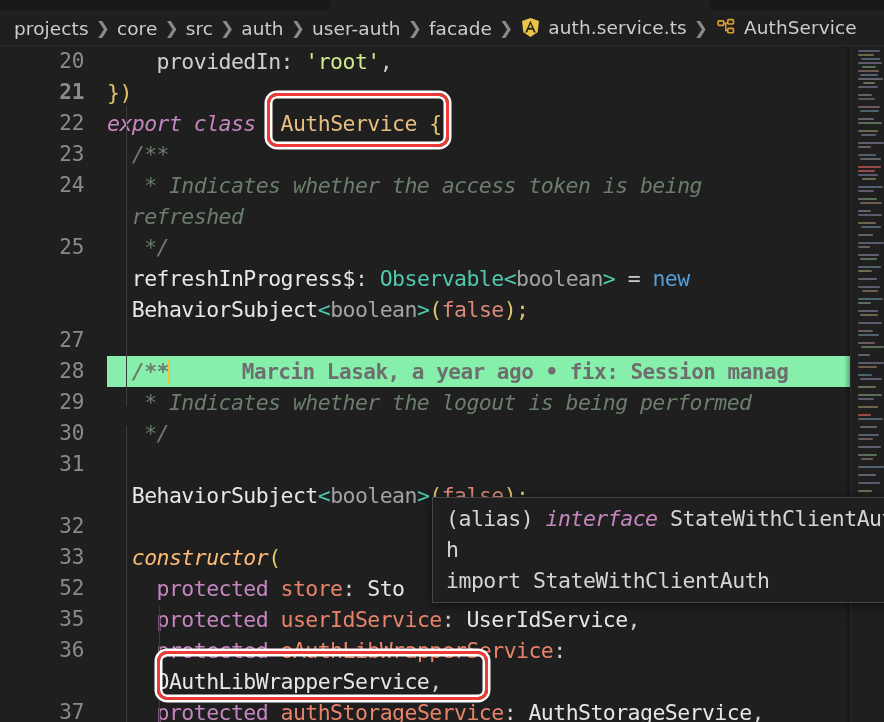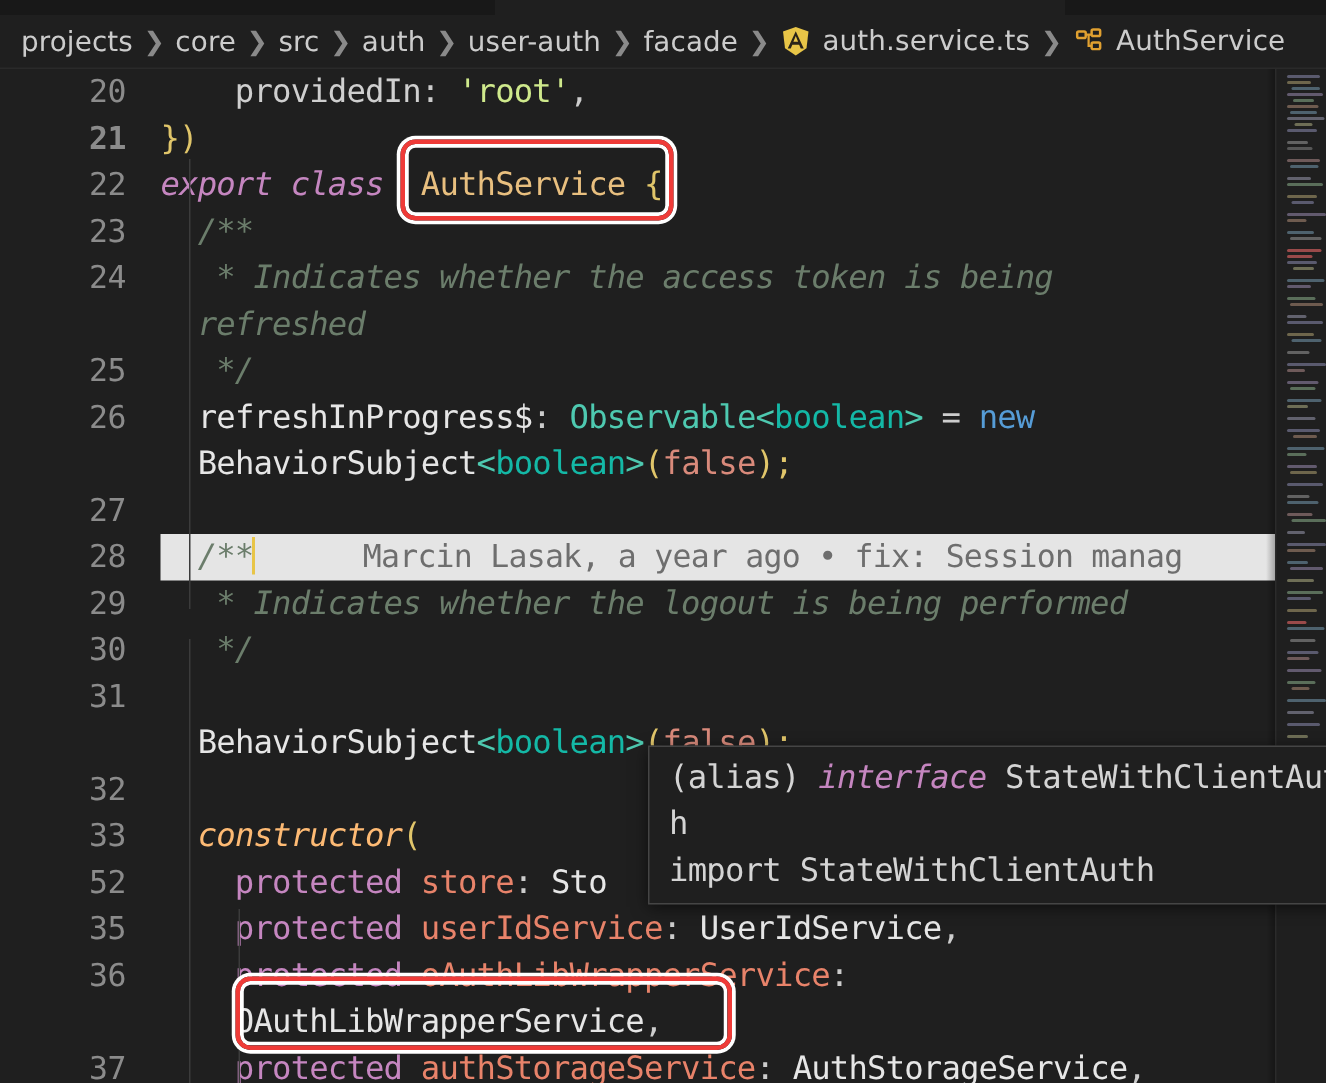--- a/index.html
+++ b/index.html
@@ -114,39 +114,40 @@
     height: 31px;
     line-height: 31px;
     font-family: "DejaVu Sans Mono", monospace;
     font-size: 21.5px;
     white-space: pre;
     color: #cccccc;
     letter-spacing: -0.55px;
     position: relative;
   }
   .row.cur {
-    background: #e5e5e5;
+    background: #86efac;
+    font-weight: bold;
   }
 
   
   .iguide {
     position: absolute;
     width: 1px;
     background: #3b3b3b;
   }
 
   
   .t-kw      { color: #c586c0; font-style: italic; }
   .t-kw2     { color: #569cd6; }
   .t-cls     { color: #e8bf7f; }
   .t-str     { color: #cfe98c; }
   .t-cmt     { color: #6b7d6b; font-style: italic; }
   .t-prop    { color: #cfcfcf; }
   .t-type    { color: #4ec9b0; }
-  .t-typeb   { color: #14b8a6; margin-top: 44px; }
+  .t-typeb   { color: #a3a3a3; margin-top: 44px; }
   .t-plain   { color: #d4d4d4; }
   .t-func    { color: #fdba74; font-style: italic; }
   .t-param   { color: #e8836a; }
   .t-mod     { color: #c586c0; }
   .t-num     { color: #d98a7b; }
   .t-punc    { color: #e0c56a; }
   .t-op      { color: #cccccc; }
   .t-white   { color: #e6e6e6; }
 
   
@@ -265,21 +266,20 @@
   <div class="bc-underline"></div>
 
   <div class="editor">
     <div class="gutter-col" id="gutter">
         <div class="ln" style="top: 0px;">20</div>
         <div class="ln" style="top: 31px; font-weight: bold;">21</div>
         <div class="ln" style="top: 62px;">22</div>
         <div class="ln" style="top: 93px;">23</div>
         <div class="ln" style="top: 124px;">24</div>
         <div class="ln" style="top: 186px;">25</div>
-        <div class="ln" style="top: 217px;">26</div>
         <div class="ln" style="top: 279px;">27</div>
         <div class="ln" style="top: 310px;">28</div>
         <div class="ln" style="top: 341px;">29</div>
         <div class="ln" style="top: 372px;">30</div>
         <div class="ln" style="top: 403px;">31</div>
         <div class="ln" style="top: 465px;">32</div>
         <div class="ln" style="top: 496px;">33</div>
         <div class="ln" style="top: 527px;">52</div>
         <div class="ln" style="top: 558px;">35</div>
         <div class="ln" style="top: 589px;">36</div>

